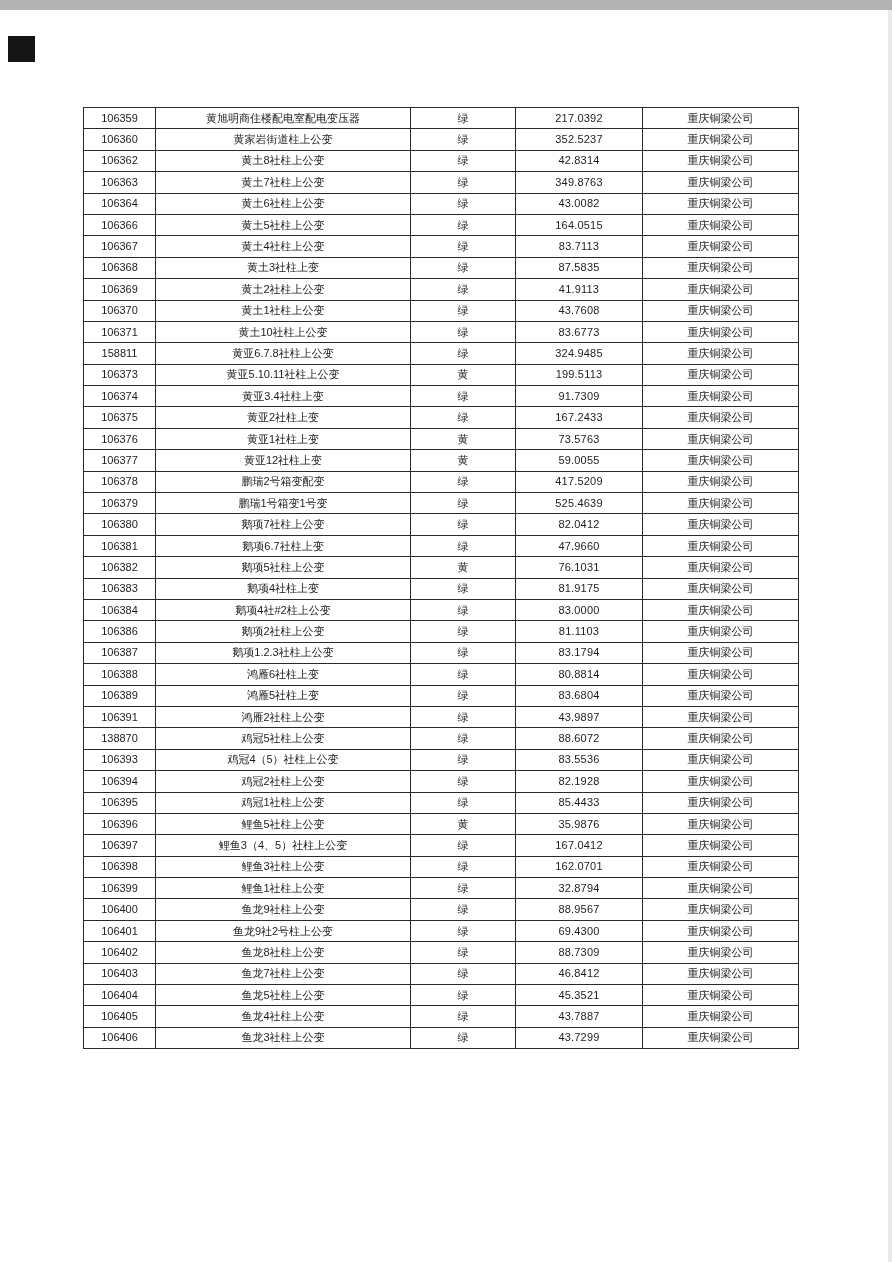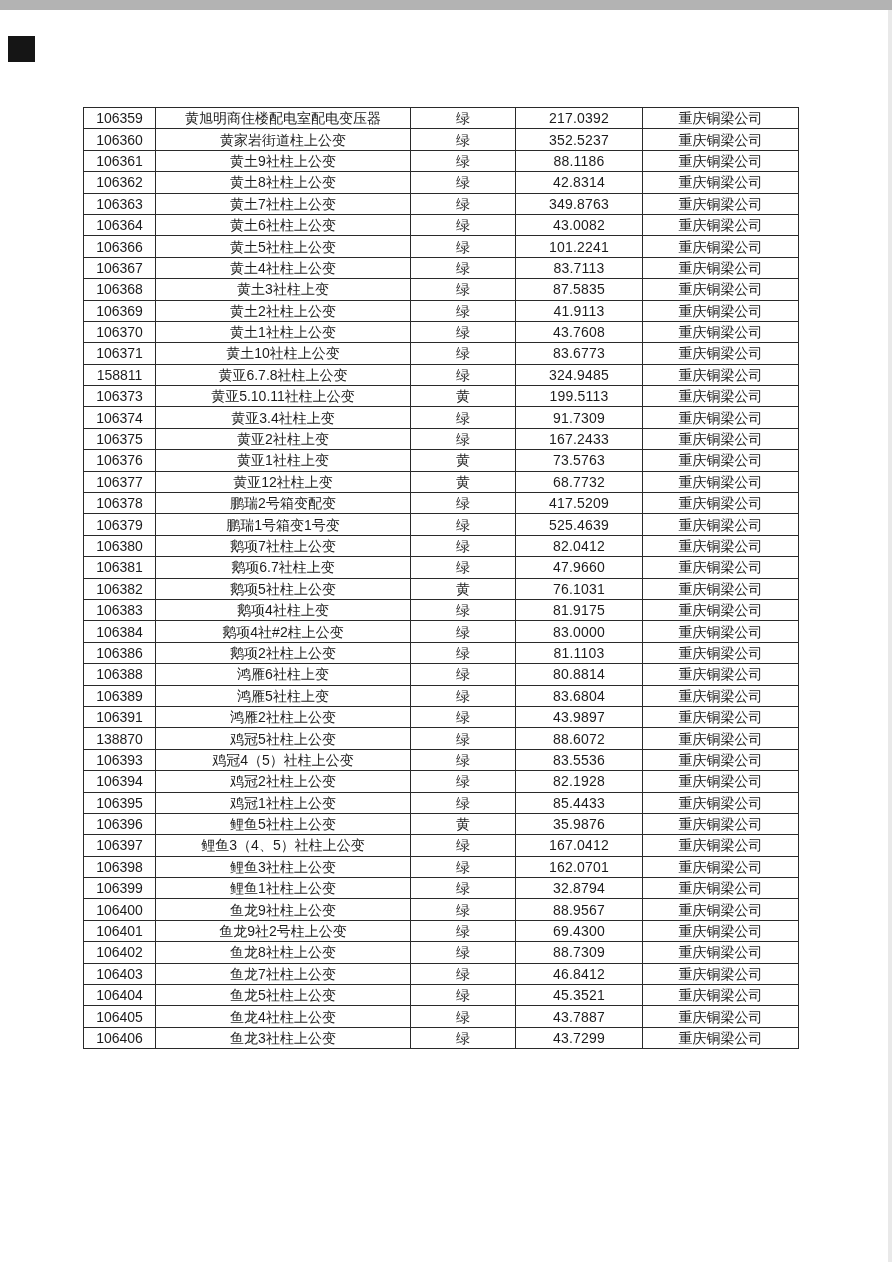--- a/index.html
+++ b/index.html
@@ -34,21 +34,21 @@
     width: 27px; height: 26px;
     background: #151515;
   }
   table.doc-table {
     position: absolute;
     left: 83px;
     top: 107px;
     width: 715px;
     border-collapse: collapse;
     table-layout: fixed;
-    font-size: 14px;
+    font-size: 11px;
     color: #1c1c1c;
   }
   table.doc-table td {
     border: 1px solid #2a2a2a;
     height: 20.4px;
     padding: 0 2px;
     text-align: center;
     vertical-align: middle;
     overflow: hidden;
     white-space: nowrap;
@@ -81,27 +81,20 @@
           <td class="col-company">重庆铜梁公司</td>
         </tr>
         <tr>
           <td class="col-id">106360</td>
           <td class="col-name">黄家岩街道柱上公变</td>
           <td class="col-status">绿</td>
           <td class="col-value">352.5237</td>
           <td class="col-company">重庆铜梁公司</td>
         </tr>
         <tr>
-          <td class="col-id">106361</td>
-          <td class="col-name">黄土9社柱上公变</td>
-          <td class="col-status">绿</td>
-          <td class="col-value">88.1186</td>
-          <td class="col-company">重庆铜梁公司</td>
-        </tr>
-        <tr>
           <td class="col-id">106362</td>
           <td class="col-name">黄土8社柱上公变</td>
           <td class="col-status">绿</td>
           <td class="col-value">42.8314</td>
           <td class="col-company">重庆铜梁公司</td>
         </tr>
         <tr>
           <td class="col-id">106363</td>
           <td class="col-name">黄土7社柱上公变</td>
           <td class="col-status">绿</td>
@@ -112,21 +105,21 @@
           <td class="col-id">106364</td>
           <td class="col-name">黄土6社柱上公变</td>
           <td class="col-status">绿</td>
           <td class="col-value">43.0082</td>
           <td class="col-company">重庆铜梁公司</td>
         </tr>
         <tr>
           <td class="col-id">106366</td>
           <td class="col-name">黄土5社柱上公变</td>
           <td class="col-status">绿</td>
-          <td class="col-value">101.2241</td>
+          <td class="col-value">164.0515</td>
           <td class="col-company">重庆铜梁公司</td>
         </tr>
         <tr>
           <td class="col-id">106367</td>
           <td class="col-name">黄土4社柱上公变</td>
           <td class="col-status">绿</td>
           <td class="col-value">83.7113</td>
           <td class="col-company">重庆铜梁公司</td>
         </tr>
         <tr>
@@ -189,21 +182,21 @@
           <td class="col-id">106376</td>
           <td class="col-name">黄亚1社柱上变</td>
           <td class="col-status">黄</td>
           <td class="col-value">73.5763</td>
           <td class="col-company">重庆铜梁公司</td>
         </tr>
         <tr>
           <td class="col-id">106377</td>
           <td class="col-name">黄亚12社柱上变</td>
           <td class="col-status">黄</td>
-          <td class="col-value">68.7732</td>
+          <td class="col-value">59.0055</td>
           <td class="col-company">重庆铜梁公司</td>
         </tr>
         <tr>
           <td class="col-id">106378</td>
           <td class="col-name">鹏瑞2号箱变配变</td>
           <td class="col-status">绿</td>
           <td class="col-value">417.5209</td>
           <td class="col-company">重庆铜梁公司</td>
         </tr>
         <tr>
@@ -246,20 +239,27 @@
           <td class="col-name">鹅项4社#2柱上公变</td>
           <td class="col-status">绿</td>
           <td class="col-value">83.0000</td>
           <td class="col-company">重庆铜梁公司</td>
         </tr>
         <tr>
           <td class="col-id">106386</td>
           <td class="col-name">鹅项2社柱上公变</td>
           <td class="col-status">绿</td>
           <td class="col-value">81.1103</td>
+          <td class="col-company">重庆铜梁公司</td>
+        </tr>
+        <tr>
+          <td class="col-id">106387</td>
+          <td class="col-name">鹅项1.2.3社柱上公变</td>
+          <td class="col-status">绿</td>
+          <td class="col-value">83.1794</td>
           <td class="col-company">重庆铜梁公司</td>
         </tr>
         <tr>
           <td class="col-id">106388</td>
           <td class="col-name">鸿雁6社柱上变</td>
           <td class="col-status">绿</td>
           <td class="col-value">80.8814</td>
           <td class="col-company">重庆铜梁公司</td>
         </tr>
         <tr>

